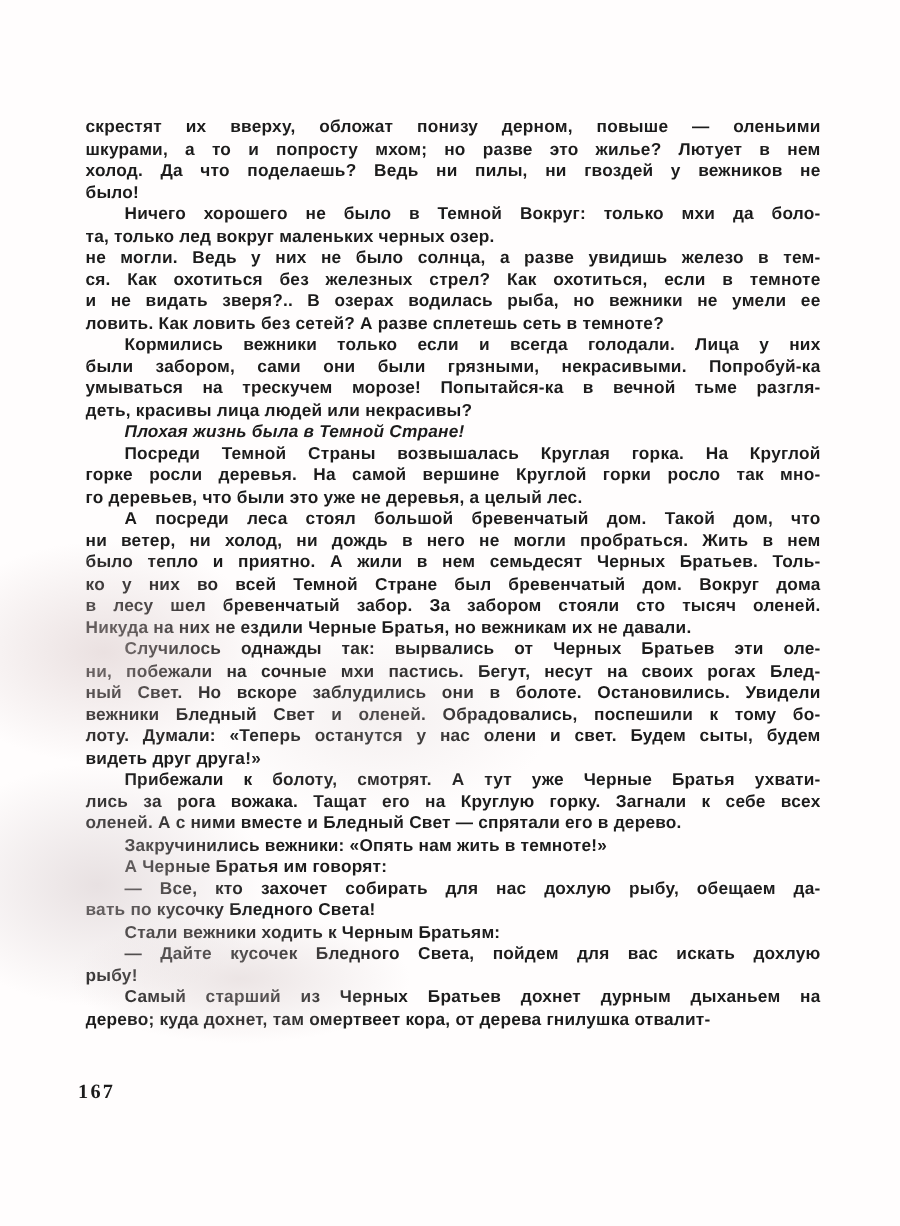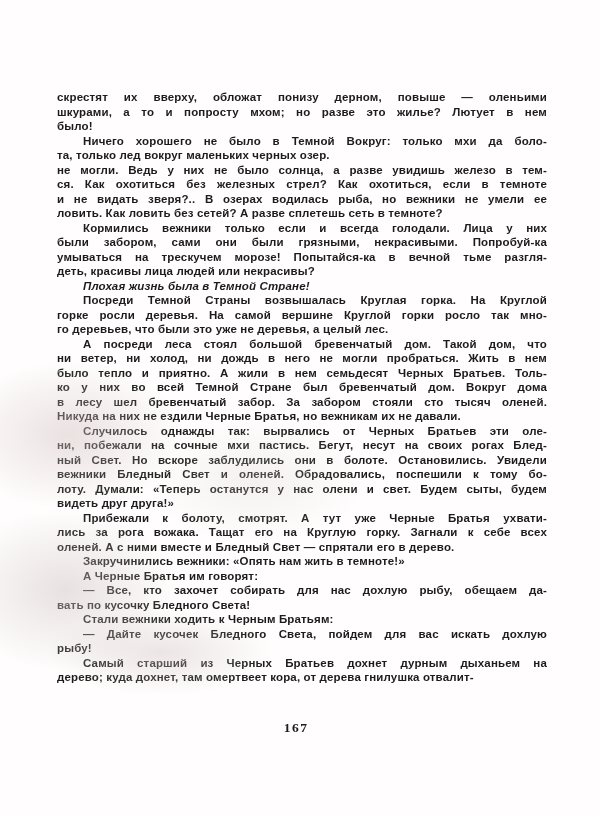--- a/index.html
+++ b/index.html
@@ -11,21 +11,21 @@
     position: relative;
     width: 600px;
     height: 817px;
     background: #fffdfd;
     overflow: hidden;
     font-family: "Liberation Sans", "DejaVu Sans", sans-serif;
   }
   .text-block {
     position: absolute;
     left: 57px;
-    top: 90px;
+    top: 78px;
     width: 490px;
     font-size: 11.5px;
     font-weight: 700;
     color: #1c1c1c;
     letter-spacing: 0.15px;
   }
   .para { margin: 0; padding: 0; }
   .line {
     height: 14.5px;
     line-height: 14.5px;
@@ -38,21 +38,21 @@
     text-align: right;
     text-align-last: left;
   }
   .line.first { text-indent: 26px; }
   .para.italic .line { font-style: italic; }
   .page-number {
     position: absolute;
     top: 720px;
     left: 52px;
     width: 488px;
-    text-align: center;
+    text-align: left;
     font-family: "Liberation Serif", "DejaVu Serif", serif;
     font-weight: 700;
     font-size: 13.5px;
     letter-spacing: 1.5px;
     color: #1c1c1c;
   }
   .stain {
     position: absolute;
     pointer-events: none;
     z-index: 5;
@@ -75,20 +75,21 @@
   }
 </style>
 </head>
 <body style="background: rgb(255, 253, 253);">
 
 <div class="page">
   <div class="text-block" style="color: rgb(28, 28, 28);">
       <div class="para continuation">
         <div class="line">скрестят их вверху, обложат понизу дерном, повыше — оленьими</div>
         <div class="line">шкурами, а то и попросту мхом; но разве это жилье? Лютует в нем</div>
+        <div class="line">холод. Да что поделаешь? Ведь ни пилы, ни гвоздей у вежников не</div>
         <div class="line last">было!</div>
       </div>
       <div class="para normal">
         <div class="line first">Ничего хорошего не было в Темной Вокруг: только мхи да боло-</div>
         <div class="line last">та, только лед вокруг маленьких черных озер.</div>
       </div>
       <div class="para normal">
         <div class="line">не могли. Ведь у них не было солнца, а разве увидишь железо в тем-</div>
         <div class="line">ся. Как охотиться без железных стрел? Как охотиться, если в темноте</div>
         <div class="line">и не видать зверя?.. В озерах водилась рыба, но вежники не умели ее</div>

